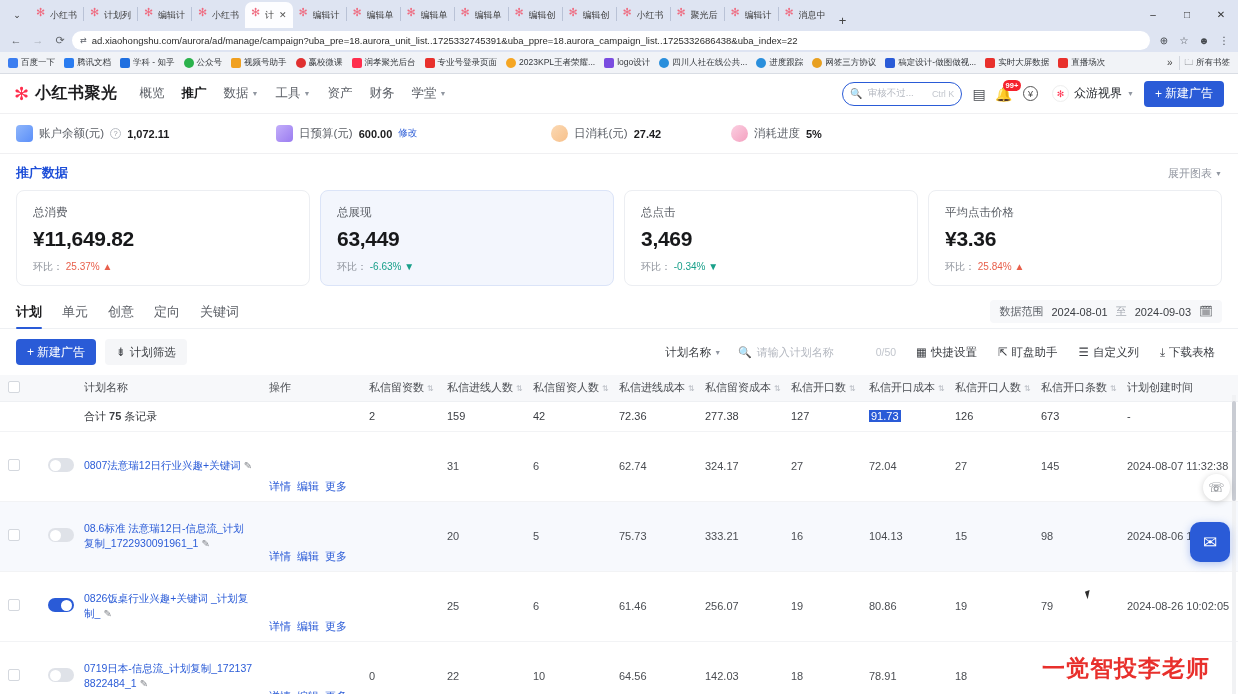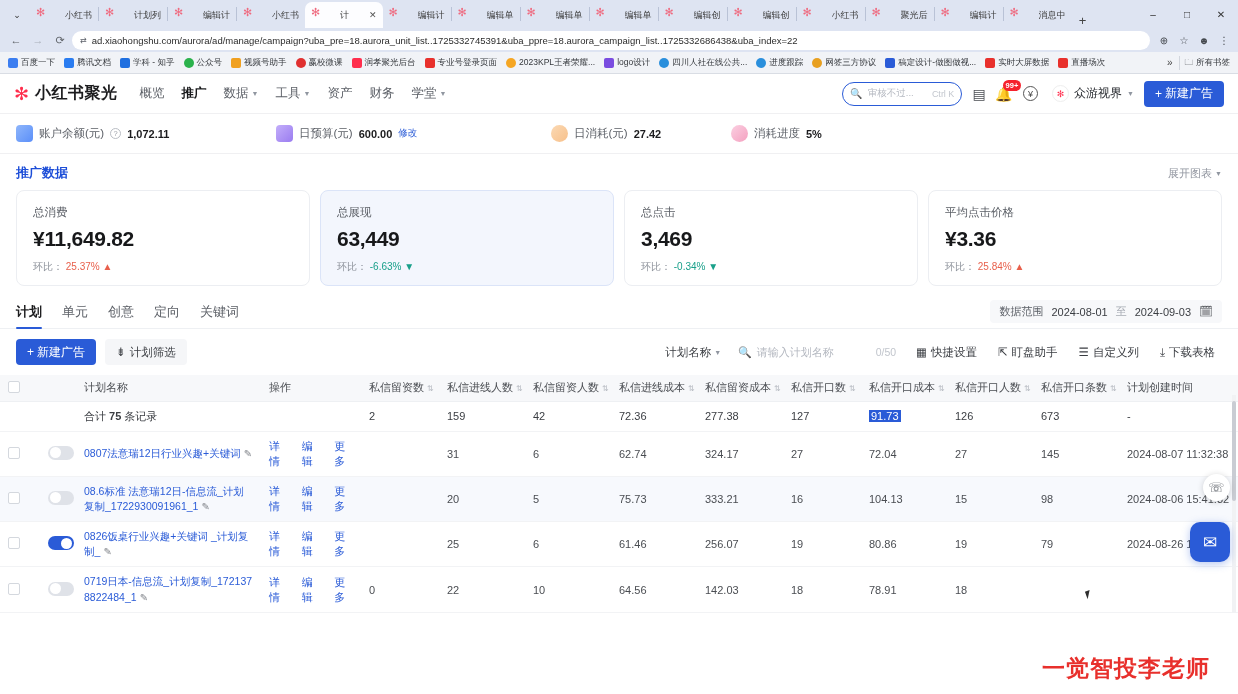--- a/index.html
+++ b/index.html
@@ -16,21 +16,21 @@
   .tabstrip {
     height: 28px; display: flex; align-items: flex-end;
     padding-left: 4px; position: relative;
   }
   .tab-list-btn {
     width: 26px; height: 26px; display: flex; align-items: center; justify-content: center;
     color: #333; font-size: 9px; flex: 0 0 auto;
   }
   .tab {
     height: 26px; min-width: 0; flex: 0 1 auto;
-    display: flex; align-items: center; gap: 18px;
+    display: flex; align-items: center; gap: 3px;
     padding: 0 6px; font-size: 9px; color: #3c3c3c;
     border-radius: 7px 7px 0 0; position: relative;
     white-space: nowrap; overflow: hidden;
   }
   .tab.active { background: #fdfdff; }
   .tab .fav {
     width: 11px; height: 11px; flex: 0 0 auto;
     display: inline-block; position: relative;
   }
   .tab .fav::before {
@@ -227,21 +227,21 @@
     position: relative; display: inline-block;
   }
   .toggle::after {
     content: ""; position: absolute; width: 11px; height: 11px; border-radius: 50%;
     background: #fff; top: 1.5px; left: 1.5px;
   }
   .toggle.on { background: #2a5bd7; }
   .toggle.on::after { left: 13px; }
   .plan-name { color: #2a5bd7; font-size: 10.5px; line-height: 1.45; word-break: break-all; }
   .pencil { color: #85888e; font-size: 10px; }
-  .ops { display: flex; align-items: center; gap: 14px; }
+  .ops { display: flex; align-items: center; gap: 6px; margin-top: 40px; }
   .op-link { color: #2a5bd7; font-size: 11px; }
   .hl { background: #2a5bd7; color: #fff; padding: 0 2px; margin-top: 6px; }
 
   .vscroll {
     position: absolute; right: 2px; top: 26px; width: 4px; height: 100px;
     background: #c9ccd3; border-radius: 3px;
   }
   .vtrack {
     position: absolute; right: 2px; top: 20px; bottom: 0; width: 4px; background: #f1f2f4;
   }

